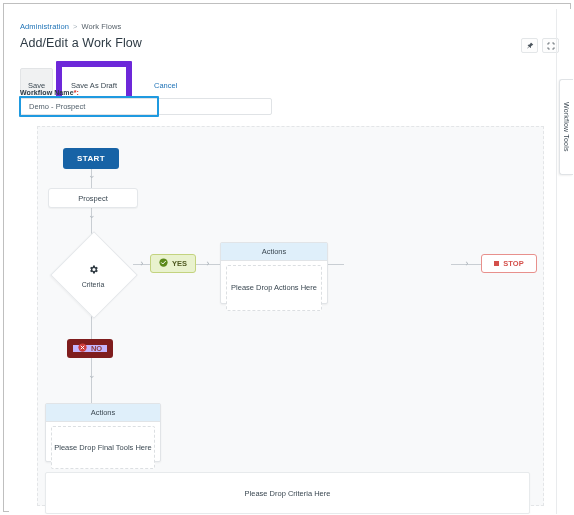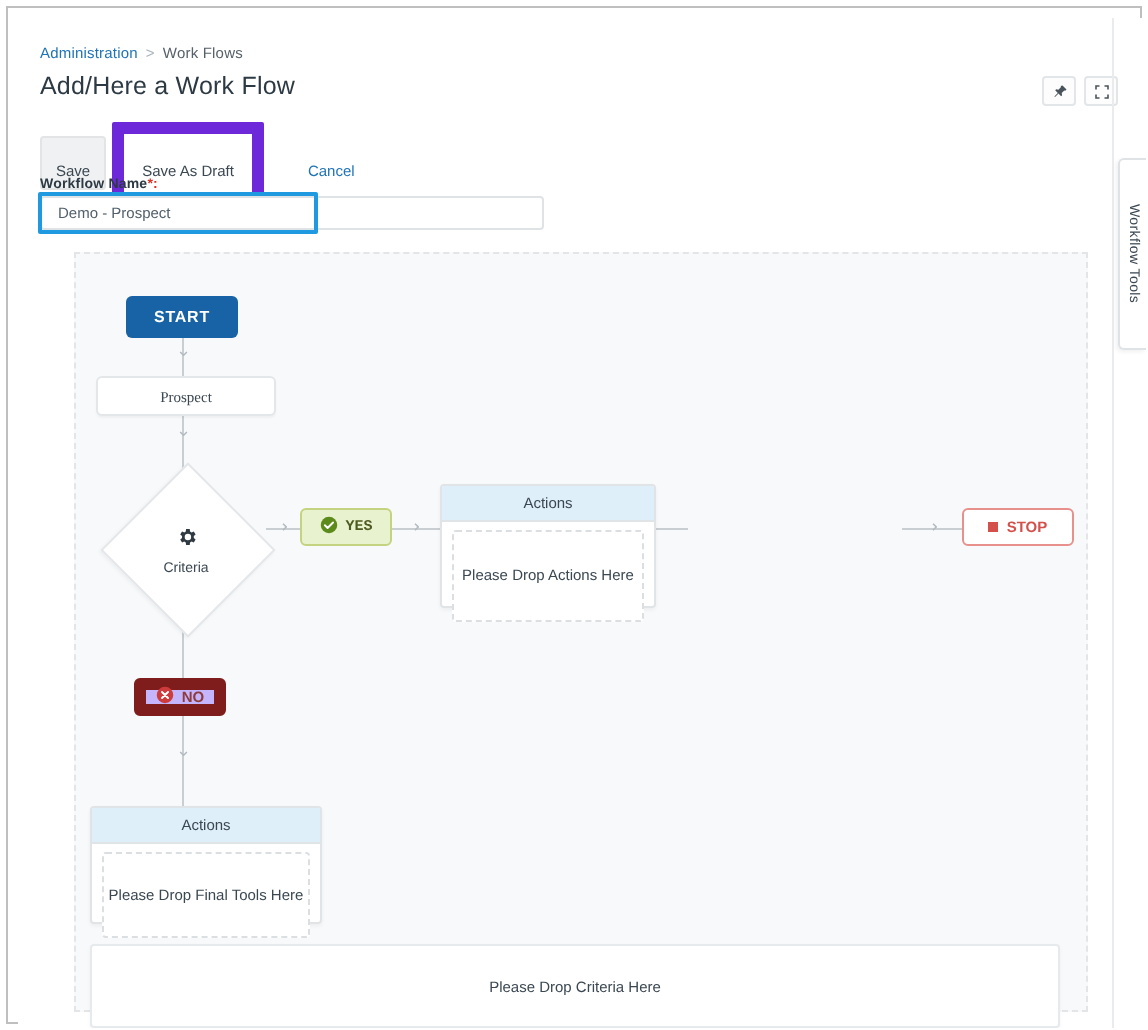--- a/index.html
+++ b/index.html
@@ -135,21 +135,20 @@
     color:#ffffff;font-size:8px;font-weight:bold;letter-spacing:.4px;
     cursor:pointer;
   }
   .prospect{
     left:10px;top:61px;width:90px;height:20px;
     background:#ffffff;border:1px solid #e4e7ea;border-radius:3px;
     display:flex;align-items:center;justify-content:center;
     color:#3b4852;font-size:7.5px;
     box-shadow:0 1px 1px rgba(0,0,0,.04);
     cursor:pointer;
-    font-family:Liberation Serif, serif;
   }
 
   
   .diamond-wrap{
     left:13px;top:105px;width:84px;height:84px;
     cursor:pointer;
   }
   .diamond{
     position:absolute;left:12px;top:12px;
     width:60px;height:60px;
@@ -165,21 +164,21 @@
   .diamond-content .lbl{font-size:7px;color:#3b4852;}
 
   
   .badge{
     display:flex;align-items:center;justify-content:center;gap:4px;
     border-radius:3px;font-size:7.5px;font-weight:bold;
     cursor:pointer;
   }
   .badge-yes{
     left:112px;top:127px;width:46px;height:19px;
-    background:#e9f2ce;border:1px solid #c3d37f;color:#4f5a22;font-family:Liberation Mono, monospace;
+    background:#e9f2ce;border:1px solid #c3d37f;color:#4f5a22;
   }
   .badge-no{
     left:29px;top:212px;width:46px;height:19px;
     background:#c4b5fd;border:6px solid #7f1d1d;color:#8d3b3b;
   }
   .badge-stop{
     left:443px;top:127px;width:56px;height:19px;
     background:#ffffff;border:1px solid #e8908c;color:#d4504b;
   }
   .stop-sq{width:5px;height:5px;background:#d4504b;display:block;}
@@ -264,21 +263,21 @@
 <body>
 
 <div class="page">
  <div class="frame">
   <div class="inner">
 
     <div class="breadcrumb">
       <span class="crumb-link">Administration</span><span class="crumb-sep">&gt;</span><span class="crumb-current">Work Flows</span>
     </div>
 
-    <div class="page-title">Add/Here a Work Flow</div>
+    <div class="page-title">Add/Edit a Work Flow</div>
 
     <div class="winbtns">
       <div class="winbtn">
         <span>
           <svg width="8" height="8" viewBox="0 0 16 16">
                 <path d="M10.5 1.5l4 4-1.2 1.2-1-.3-2.6 2.6.4 2.2-1 1-2.6-2.6L3 13l-.6-.6 3.4-3.5-2.6-2.6 1-1 2.2.4L9 3.1l-.3-1z" fill="#4a545c"></path>
               </svg>
         </span>
       </div>
       <div class="winbtn">

